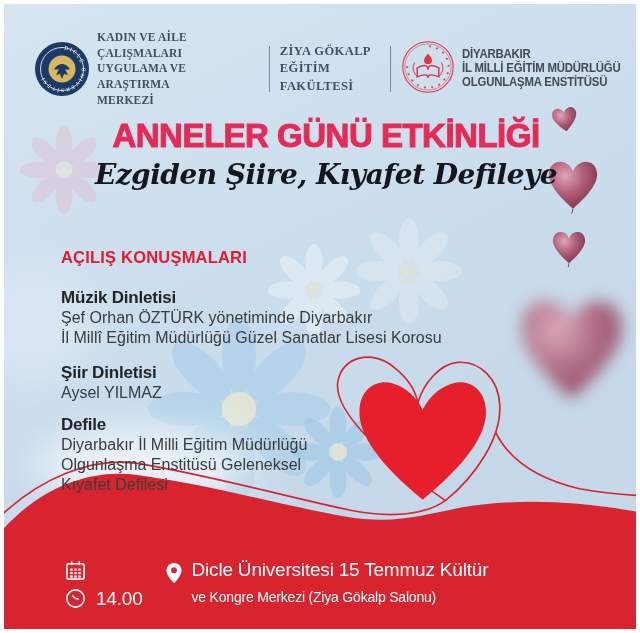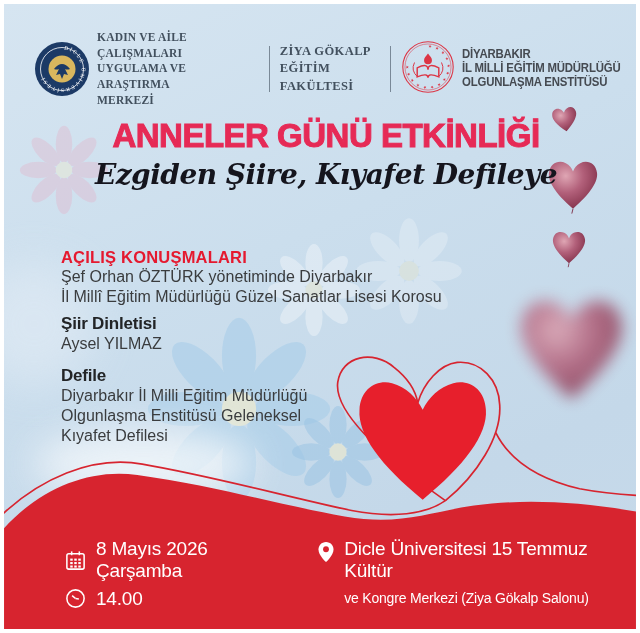--- a/index.html
+++ b/index.html
@@ -23,21 +23,21 @@
   .org-right{font-family:"Liberation Sans",sans-serif;font-weight:700;color:#454a51;font-size:12px;line-height:1.16;transform:scaleX(.95);transform-origin:left center;letter-spacing:-.2px;width:185px;}
   
   .title-block{position:absolute;left:0;right:0;top:114px;text-align:center;z-index:5;padding-left:12px;}
   .main-title{font-size:33px;font-weight:800;color:#e62a56;letter-spacing:-.5px;-webkit-text-stroke:1px #e62a56;line-height:1.1;}
   .sub-title{margin-top:4px;font-family:"DejaVu Serif",serif;font-style:italic;font-weight:700;font-size:28px;color:#15151d;letter-spacing:-.5px;}
   
   .program{position:absolute;left:57px;top:224px;z-index:5;}
   .prog-heading{font-size:16.5px;font-weight:800;color:#e5192f;letter-spacing:.2px;margin-top:20px;}
   .prog-label{font-size:17px;font-weight:800;color:#222426;letter-spacing:-.2px;}
   .prog-line{font-size:16px;color:#3a3c3e;line-height:1.24;}
-  .mt22{margin-top:21px;}.mt15{margin-top:7px;}.mt13{margin-top:13px;}
+  .mt22{margin-top:21px;}.mt15{margin-top:15px;}.mt13{margin-top:13px;}
   
   .footer{position:absolute;left:0;right:0;bottom:14px;display:flex;color:#ffffff;z-index:7;}
   .f-left{margin-left:60px;}
   .f-row{display:flex;align-items:center;margin-bottom:5px;}
   .f-row .ic{margin-right:9px;display:inline-flex;}
   .f-text{font-size:19px;letter-spacing:-.2px;}
   .f-right{margin-left:20px;display:flex;align-items:flex-start;}
   .f-right .ic{margin:2px 7px 0 0;}
   .venue1{font-size:19px;letter-spacing:-.2px;}
   .venue2{font-size:14px;margin-top:8px;letter-spacing:-.2px;}
@@ -161,20 +161,21 @@
   </div>
 
   <div class="title-block">
     <div class="main-title">ANNELER GÜNÜ ETKİNLİĞİ</div>
     <div class="sub-title">Ezgiden Şiire, Kıyafet Defileye</div>
   </div>
 
   <div class="program">
     <div class="prog-heading">AÇILIŞ KONUŞMALARI</div>
 
+    <div class="prog-label mt22">Müzik Dinletisi</div>
     <div class="prog-line">Şef Orhan ÖZTÜRK yönetiminde Diyarbakır</div>
     <div class="prog-line">İl Millî Eğitim Müdürlüğü Güzel Sanatlar Lisesi Korosu</div>
 
     <div class="prog-label mt15">Şiir Dinletisi</div>
     <div class="prog-line">Aysel YILMAZ</div>
 
     <div class="prog-label mt13">Defile</div>
     <div class="prog-line">Diyarbakır İl Milli Eğitim Müdürlüğü</div>
     <div class="prog-line">Olgunlaşma Enstitüsü Geleneksel</div>
     <div class="prog-line">Kıyafet Defilesi</div>
@@ -194,21 +195,20 @@
                   <rect x="14.9" y="10" width="2.6" height="2.2"></rect>
               <rect x="6.5" y="13.6" width="2.6" height="2.2"></rect>
                   <rect x="10.7" y="13.6" width="2.6" height="2.2"></rect>
                   <rect x="14.9" y="13.6" width="2.6" height="2.2"></rect>
               <rect x="6.5" y="17.2" width="2.6" height="2.2"></rect>
                   <rect x="10.7" y="17.2" width="2.6" height="2.2"></rect>
                   <rect x="14.9" y="17.2" width="2.6" height="2.2"></rect>
             </g>
           </svg>
         </span>
-        <span class="f-text">8 Mayıs 2026 Çarşamba</span>
       </div>
       <div class="f-row">
         <span class="ic">
           <svg width="23" height="23" viewBox="0 0 24 24" fill="none" stroke="#ffffff" stroke-width="1.6">
             <circle cx="12" cy="12" r="9"></circle>
             <line x1="12" y1="12" x2="8.5" y2="9"></line>
                 <line x1="12" y1="12" x2="15.5" y2="12.5"></line>
           </svg>
         </span>
         <span class="f-text">14.00</span>

